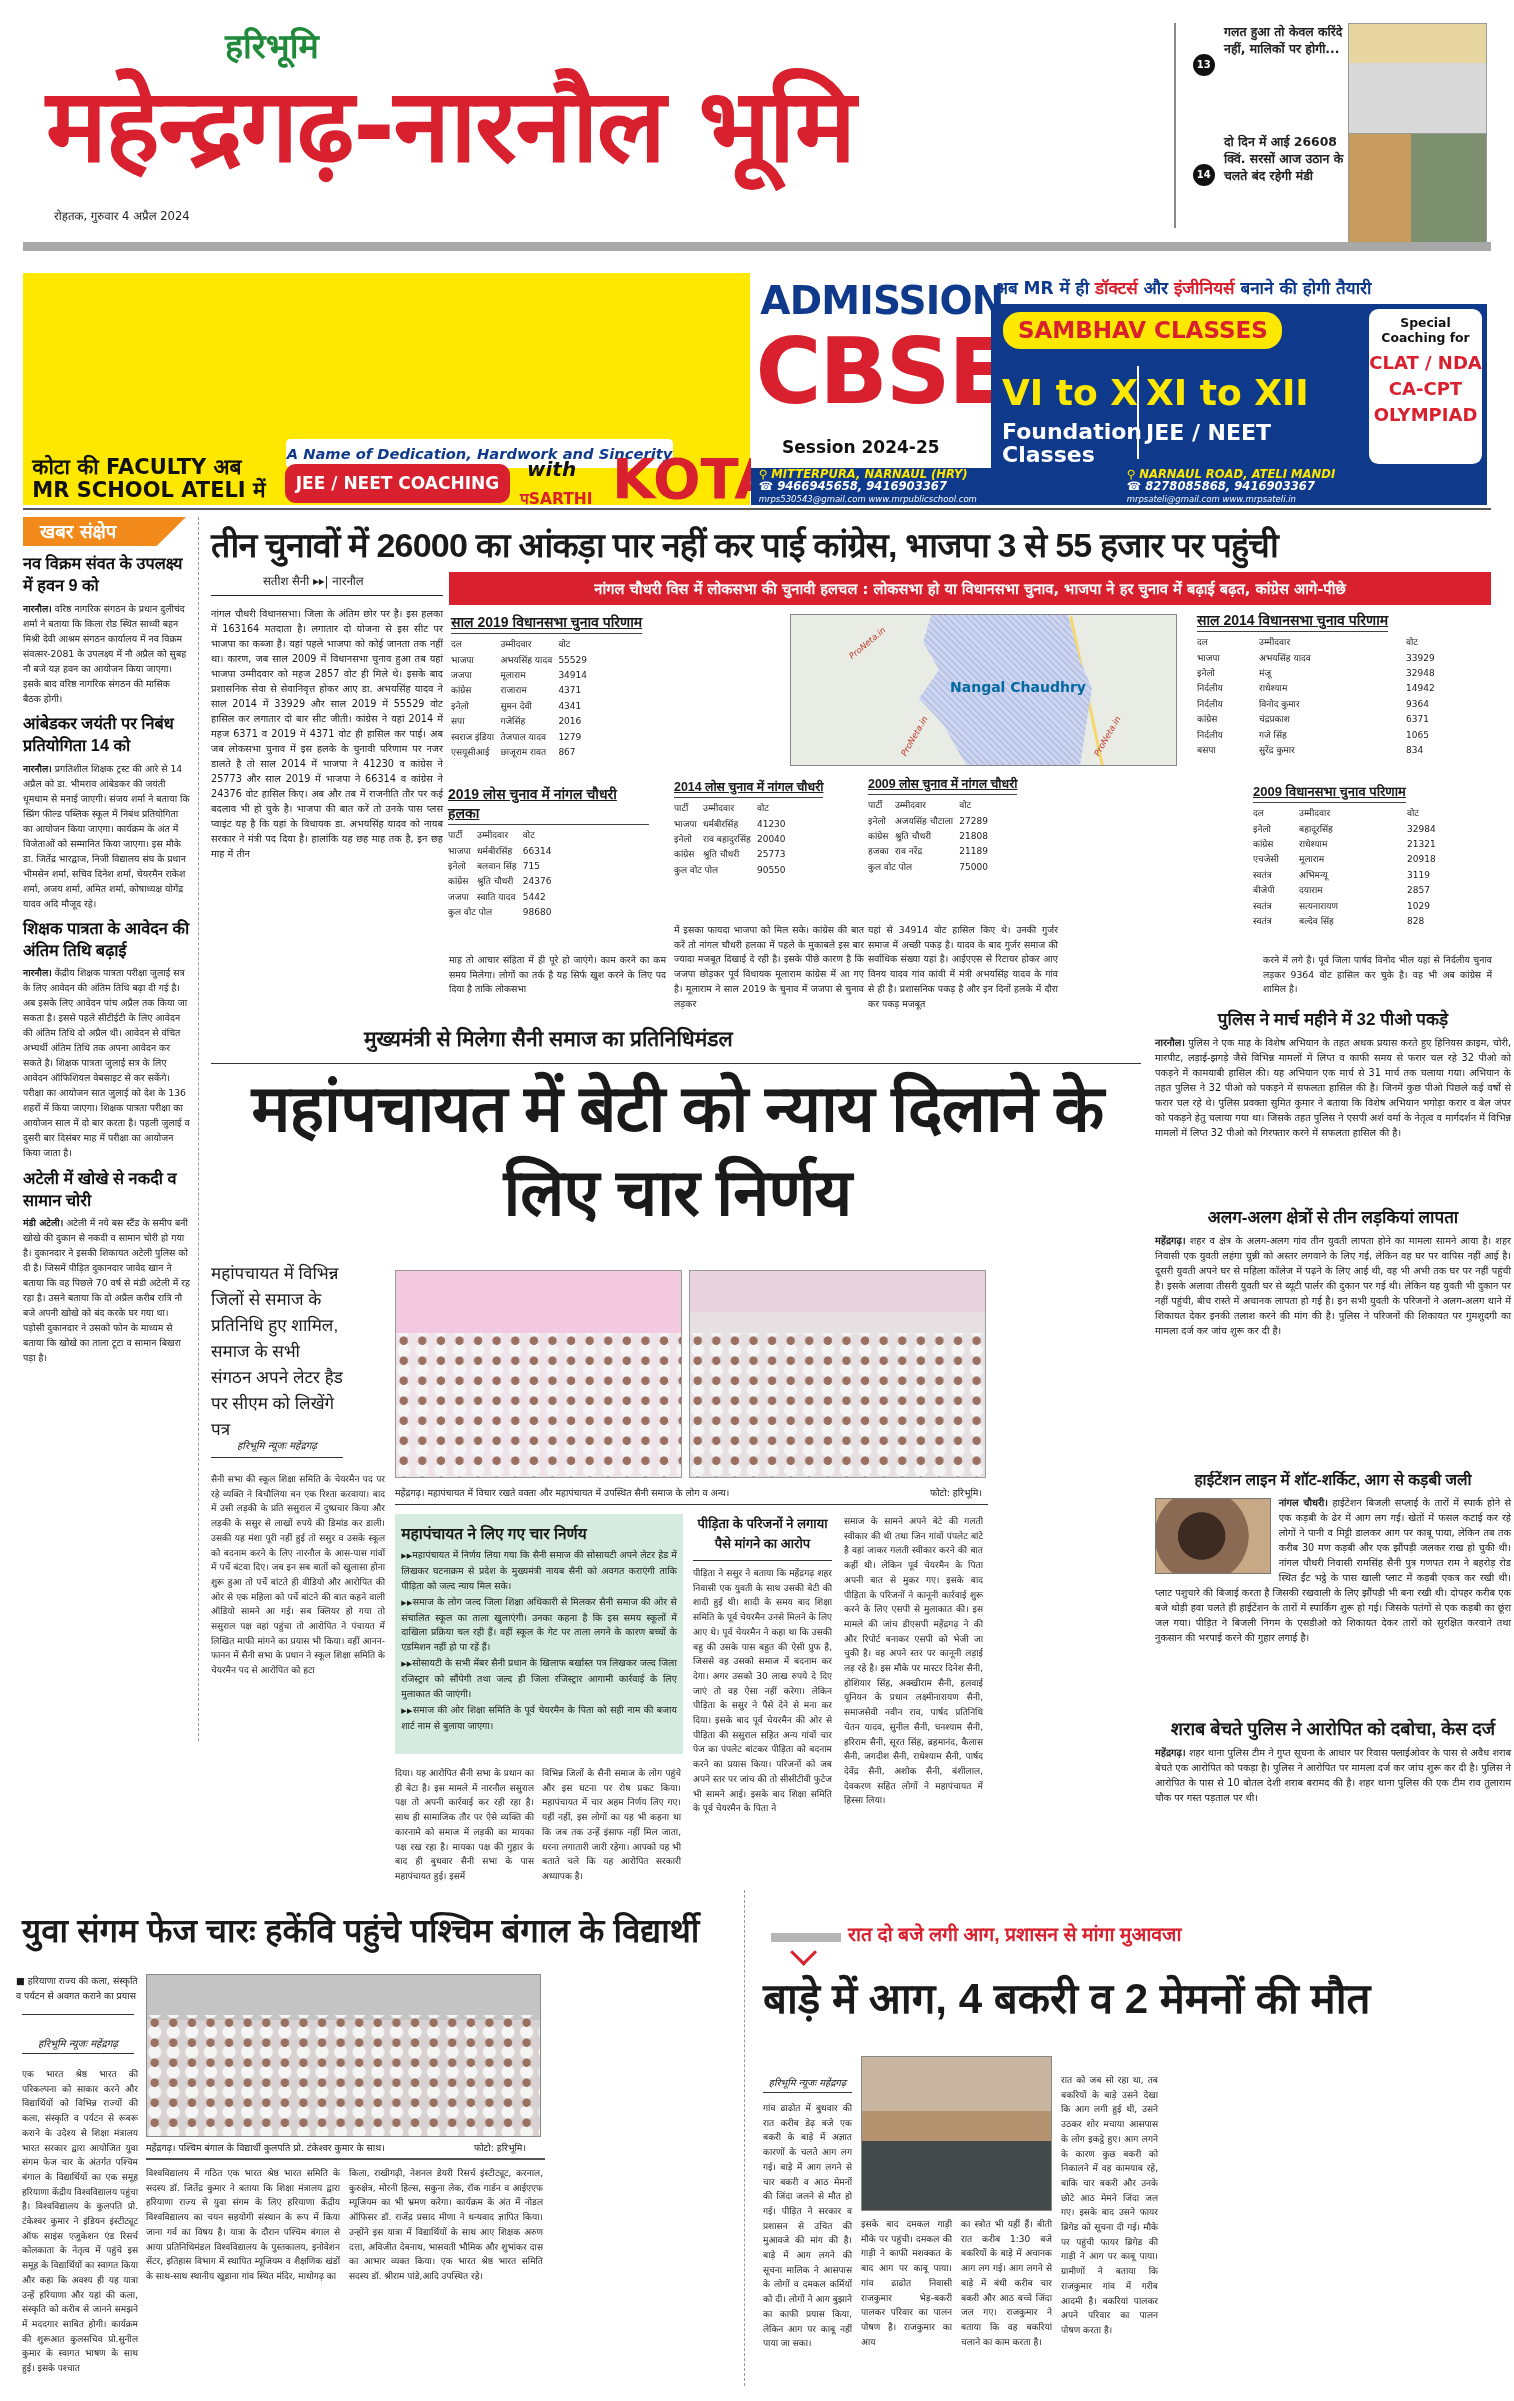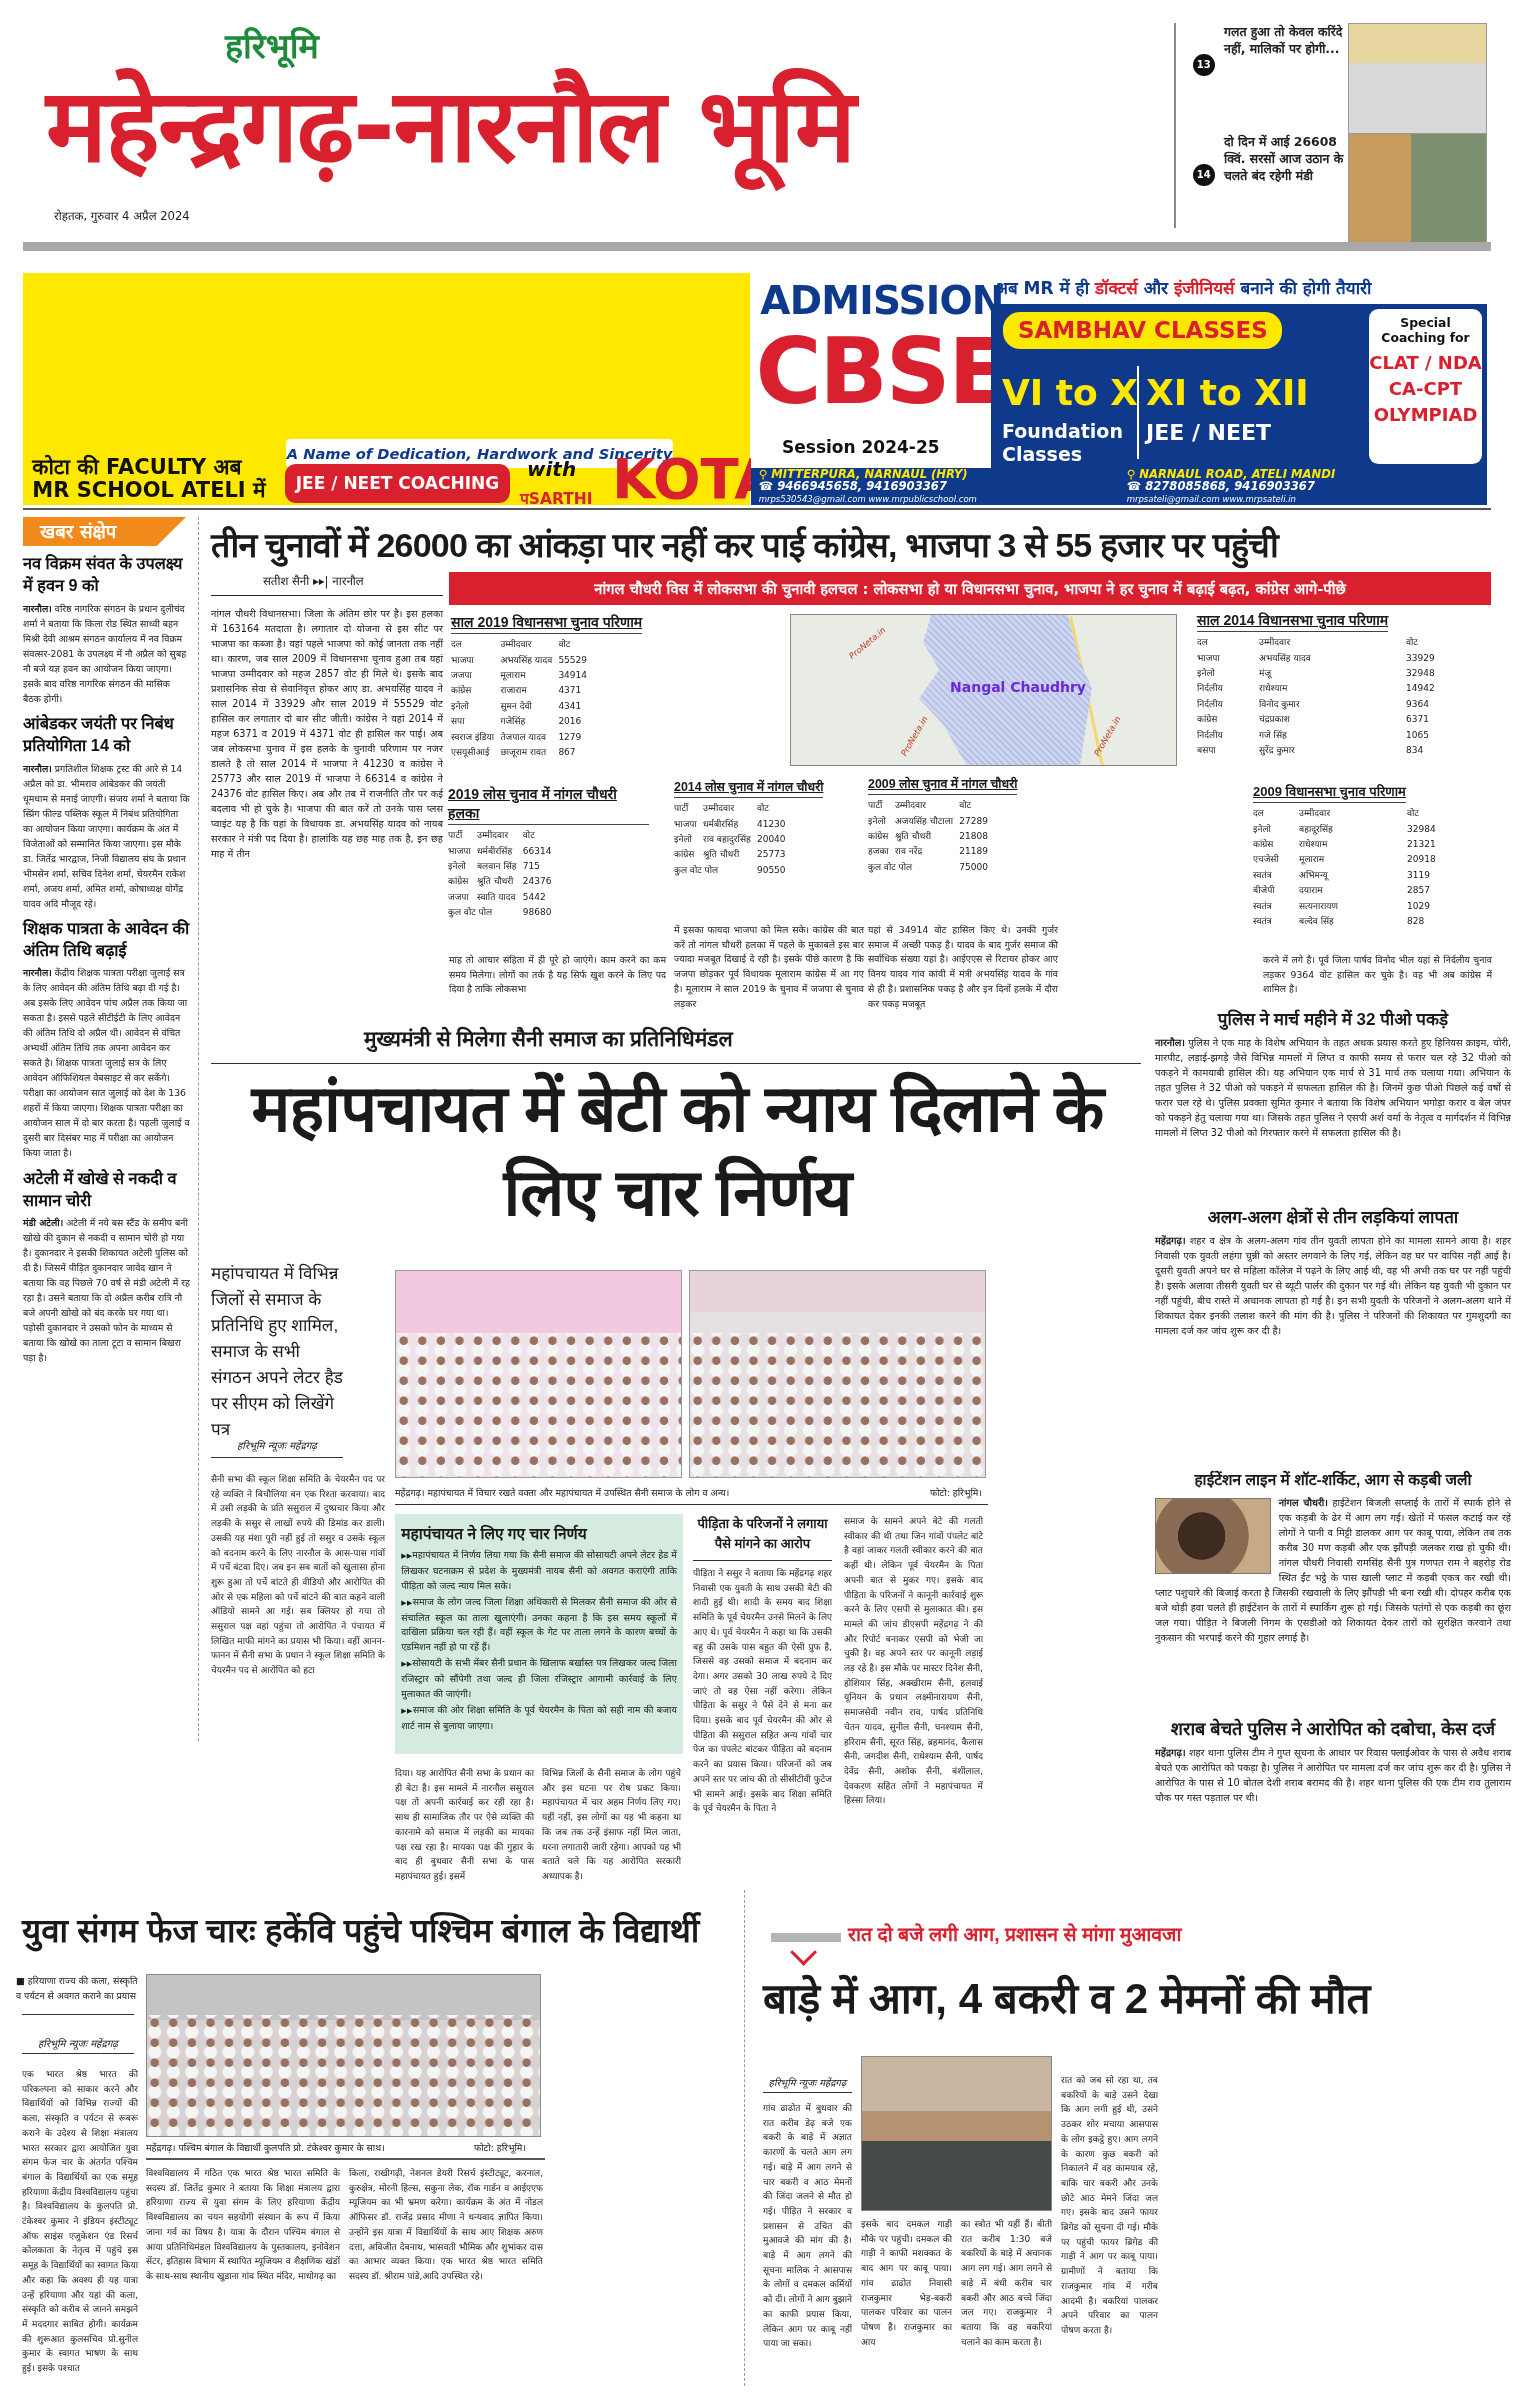--- a/index.html
+++ b/index.html
@@ -36,21 +36,21 @@
   #ad-kota-big { left: 589px; top: 175px; font-size: 56px; color: #d9202e; font-weight: bold; line-height: 62px; }
   #ad-mid { left: 728px; top: 0; width: 236px; height: 195px; background: #fff; }
   #ad-admission { left: 9.3px; top: 4.6px; color: #0f3a8c; font-size: 39px; font-weight: bold; letter-spacing: -0.8px; }
   #ad-open { left: 4.6px; top: 45px; color: #d9202e; font-size: 90px; font-weight: bold; letter-spacing: -2.3px; line-height: 108px; }
   #ad-session { left: 31px; top: 164px; font-size: 17px; font-weight: bold; color: #111; }
   #ad-right-head { left: 972px; top: 3.1px; font-size: 17px; font-weight: bold; color: #0f3a8c; white-space: nowrap; }
   #ad-right-head .red { color: #d9202e; }
   #ad-sambhav { left: 968px; top: 31px; width: 496px; height: 164px; background: #0f3a8c; }
   #ad-sambhav-pill { left: 12.4px; top: 7.7px; width: 279px; height: 37px; background: #ffe800; border-radius: 17px; color: #d9202e; font-size: 23px; font-weight: bold; text-align: center; line-height: 37px; }
   #ad-v1 { left: 11px; top: 68px; color: #ffe800; font-size: 36px; font-weight: bold; }
-  #ad-v1s { left: 11px; top: 116px; color: #fff; font-size: 19px; font-weight: bold; line-height: 23px; }
+  #ad-v1s { left: 11px; top: 116px; color: #fff; font-size: 22px; font-weight: bold; line-height: 23px; }
   #ad-v2 { left: 155px; top: 68px; color: #ffe800; font-size: 36px; font-weight: bold; }
   #ad-v2s { left: 155px; top: 116px; color: #fff; font-size: 22px; font-weight: bold; }
   #ad-vsep { left: 146px; top: 62px; width: 2.3px; height: 93px; background: #fff; }
   #ad-special { left: 378px; top: 4.6px; width: 113px; height: 155px; background: #fff; border-radius: 9.3px; text-align: center; }
   #ad-special-h { display: block; font-size: 12.4px; font-weight: bold; color: #111; padding-top: 6.2px; line-height: 15.5px; }
   #ad-special-list { display: block; font-size: 18px; font-weight: bold; color: #d9202e; line-height: 26px; margin-top: 4.6px; }
   #ad-bottom { left: 728px; top: 195px; width: 736px; height: 37px; background: #0f3a8c; color: #fff; font-style: italic; }
   .ad-addr { position: absolute; top: 0; width: 368px; padding-left: 7.7px; font-size: 11.6px; font-weight: bold; line-height: 12.4px; }
   .ad-addr .a { color: #ffe800; }
 
@@ -69,21 +69,21 @@
   #elec-byline { left: 263px; top: 573px; font-size: 11.6px; }
   #elec-byline-rule { left: 211px; top: 595px; width: 232px; height: 0.8px; background: #222; }
   #elec-banner { left: 449px; top: 572px; width: 1042px; height: 33px; background: #d9202e; color: #fff; font-size: 14.7px; font-weight: bold; line-height: 33px; text-align: center; white-space: nowrap; overflow: hidden; }
   #elec-body1 { left: 211px; top: 606px; width: 232px; }
   .tbl-block { position: absolute; }
   .tbl-title { font-size: 14px; font-weight: bold; text-decoration: underline; font-family: "Liberation Sans", sans-serif; white-space: nowrap; border-bottom: 1.5px solid #444; display: inline-block; padding-bottom: 1.5px; margin-bottom: 3.1px; }
   .tbl { border-collapse: collapse; font-size: 9px; }
   .tbl td { padding: 1.5px 6.2px 1.5px 0; line-height: 12.4px; white-space: nowrap; }
   #map { left: 790px; top: 614px; width: 387px; height: 152px; background: #e9ece5; border: 0.8px solid #888; overflow: hidden; }
   #map-region { position: absolute; left: 116px; top: 0; width: 201px; height: 152px; background: repeating-linear-gradient(45deg, #b8c3e6 0 2.3px, #cfd6ef 2.3px 4.6px); clip-path: polygon(12% 0,80% 0,86% 30%,92% 48%,86% 100%,30% 100%,18% 72%,6% 55%,16% 36%,8% 18%); }
-  #map-label { position: absolute; left: 159px; top: 64px; color: #6d28d9; font-size: 14px; font-weight: bold; }
+  #map-label { position: absolute; left: 159px; top: 64px; color: #0369a1; font-size: 14px; font-weight: bold; }
   .map-wm { position: absolute; color: #c0392b; font-size: 8.5px; font-style: italic; }
   #map-road { position: absolute; left: 294px; top: 0; width: 3.1px; height: 152px; background: #f5d76e; transform: rotate(-12deg); }
   #elec-body-2014 { left: 674px; top: 923px; width: 190px; }
   #elec-body-2009 { left: 868px; top: 923px; width: 190px; }
   #elec-body-col2 { left: 449px; top: 953px; width: 217px; }
   #elec-body-last { left: 1063px; top: 953px; width: 430px; }
 
   
   #maha-kicker { left: 364px; top: 1024px; font-size: 21px; font-weight: bold; font-family: "Liberation Sans", sans-serif; }
   #maha-kicker-rule { left: 211px; top: 1063px; width: 930px; height: 0.8px; background: #333; }

